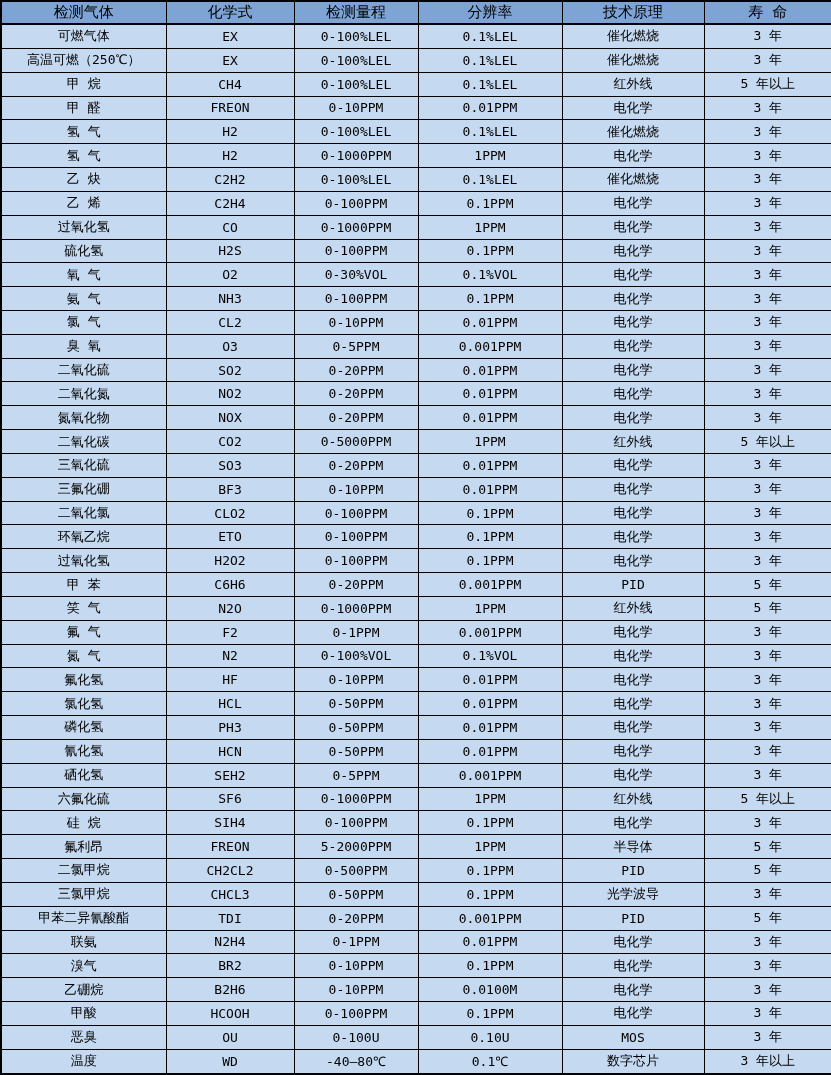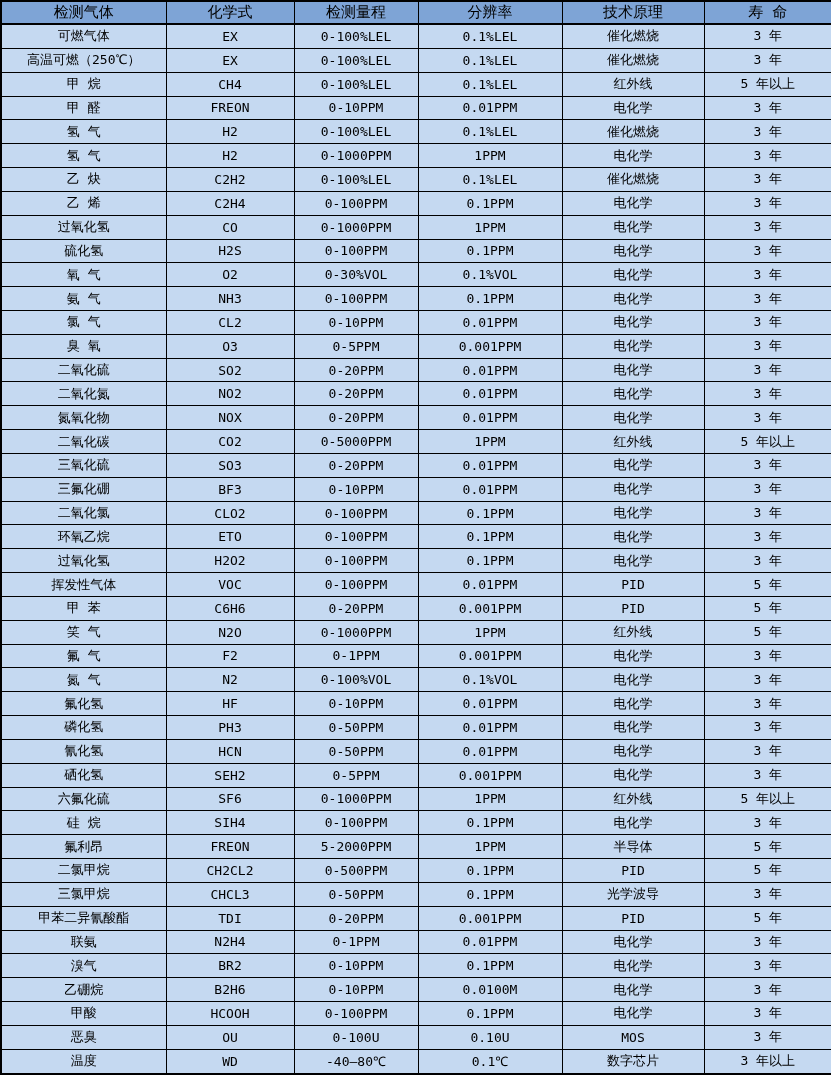--- a/index.html
+++ b/index.html
@@ -237,28 +237,20 @@
       </tr>
       <tr>
         <td>过氧化氢</td>
         <td>H2O2</td>
         <td>0-100PPM</td>
         <td>0.1PPM</td>
         <td>电化学</td>
         <td>3 年</td>
       </tr>
       <tr>
-        <td>挥发性气体</td>
-        <td>VOC</td>
-        <td>0-100PPM</td>
-        <td>0.01PPM</td>
-        <td>PID</td>
-        <td>5 年</td>
-      </tr>
-      <tr>
         <td>甲 苯</td>
         <td>C6H6</td>
         <td>0-20PPM</td>
         <td>0.001PPM</td>
         <td>PID</td>
         <td>5 年</td>
       </tr>
       <tr>
         <td>笑 气</td>
         <td>N2O</td>
@@ -280,20 +272,28 @@
         <td>N2</td>
         <td>0-100%VOL</td>
         <td>0.1%VOL</td>
         <td>电化学</td>
         <td>3 年</td>
       </tr>
       <tr>
         <td>氟化氢</td>
         <td>HF</td>
         <td>0-10PPM</td>
+        <td>0.01PPM</td>
+        <td>电化学</td>
+        <td>3 年</td>
+      </tr>
+      <tr>
+        <td>氯化氢</td>
+        <td>HCL</td>
+        <td>0-50PPM</td>
         <td>0.01PPM</td>
         <td>电化学</td>
         <td>3 年</td>
       </tr>
       <tr>
         <td>磷化氢</td>
         <td>PH3</td>
         <td>0-50PPM</td>
         <td>0.01PPM</td>
         <td>电化学</td>

